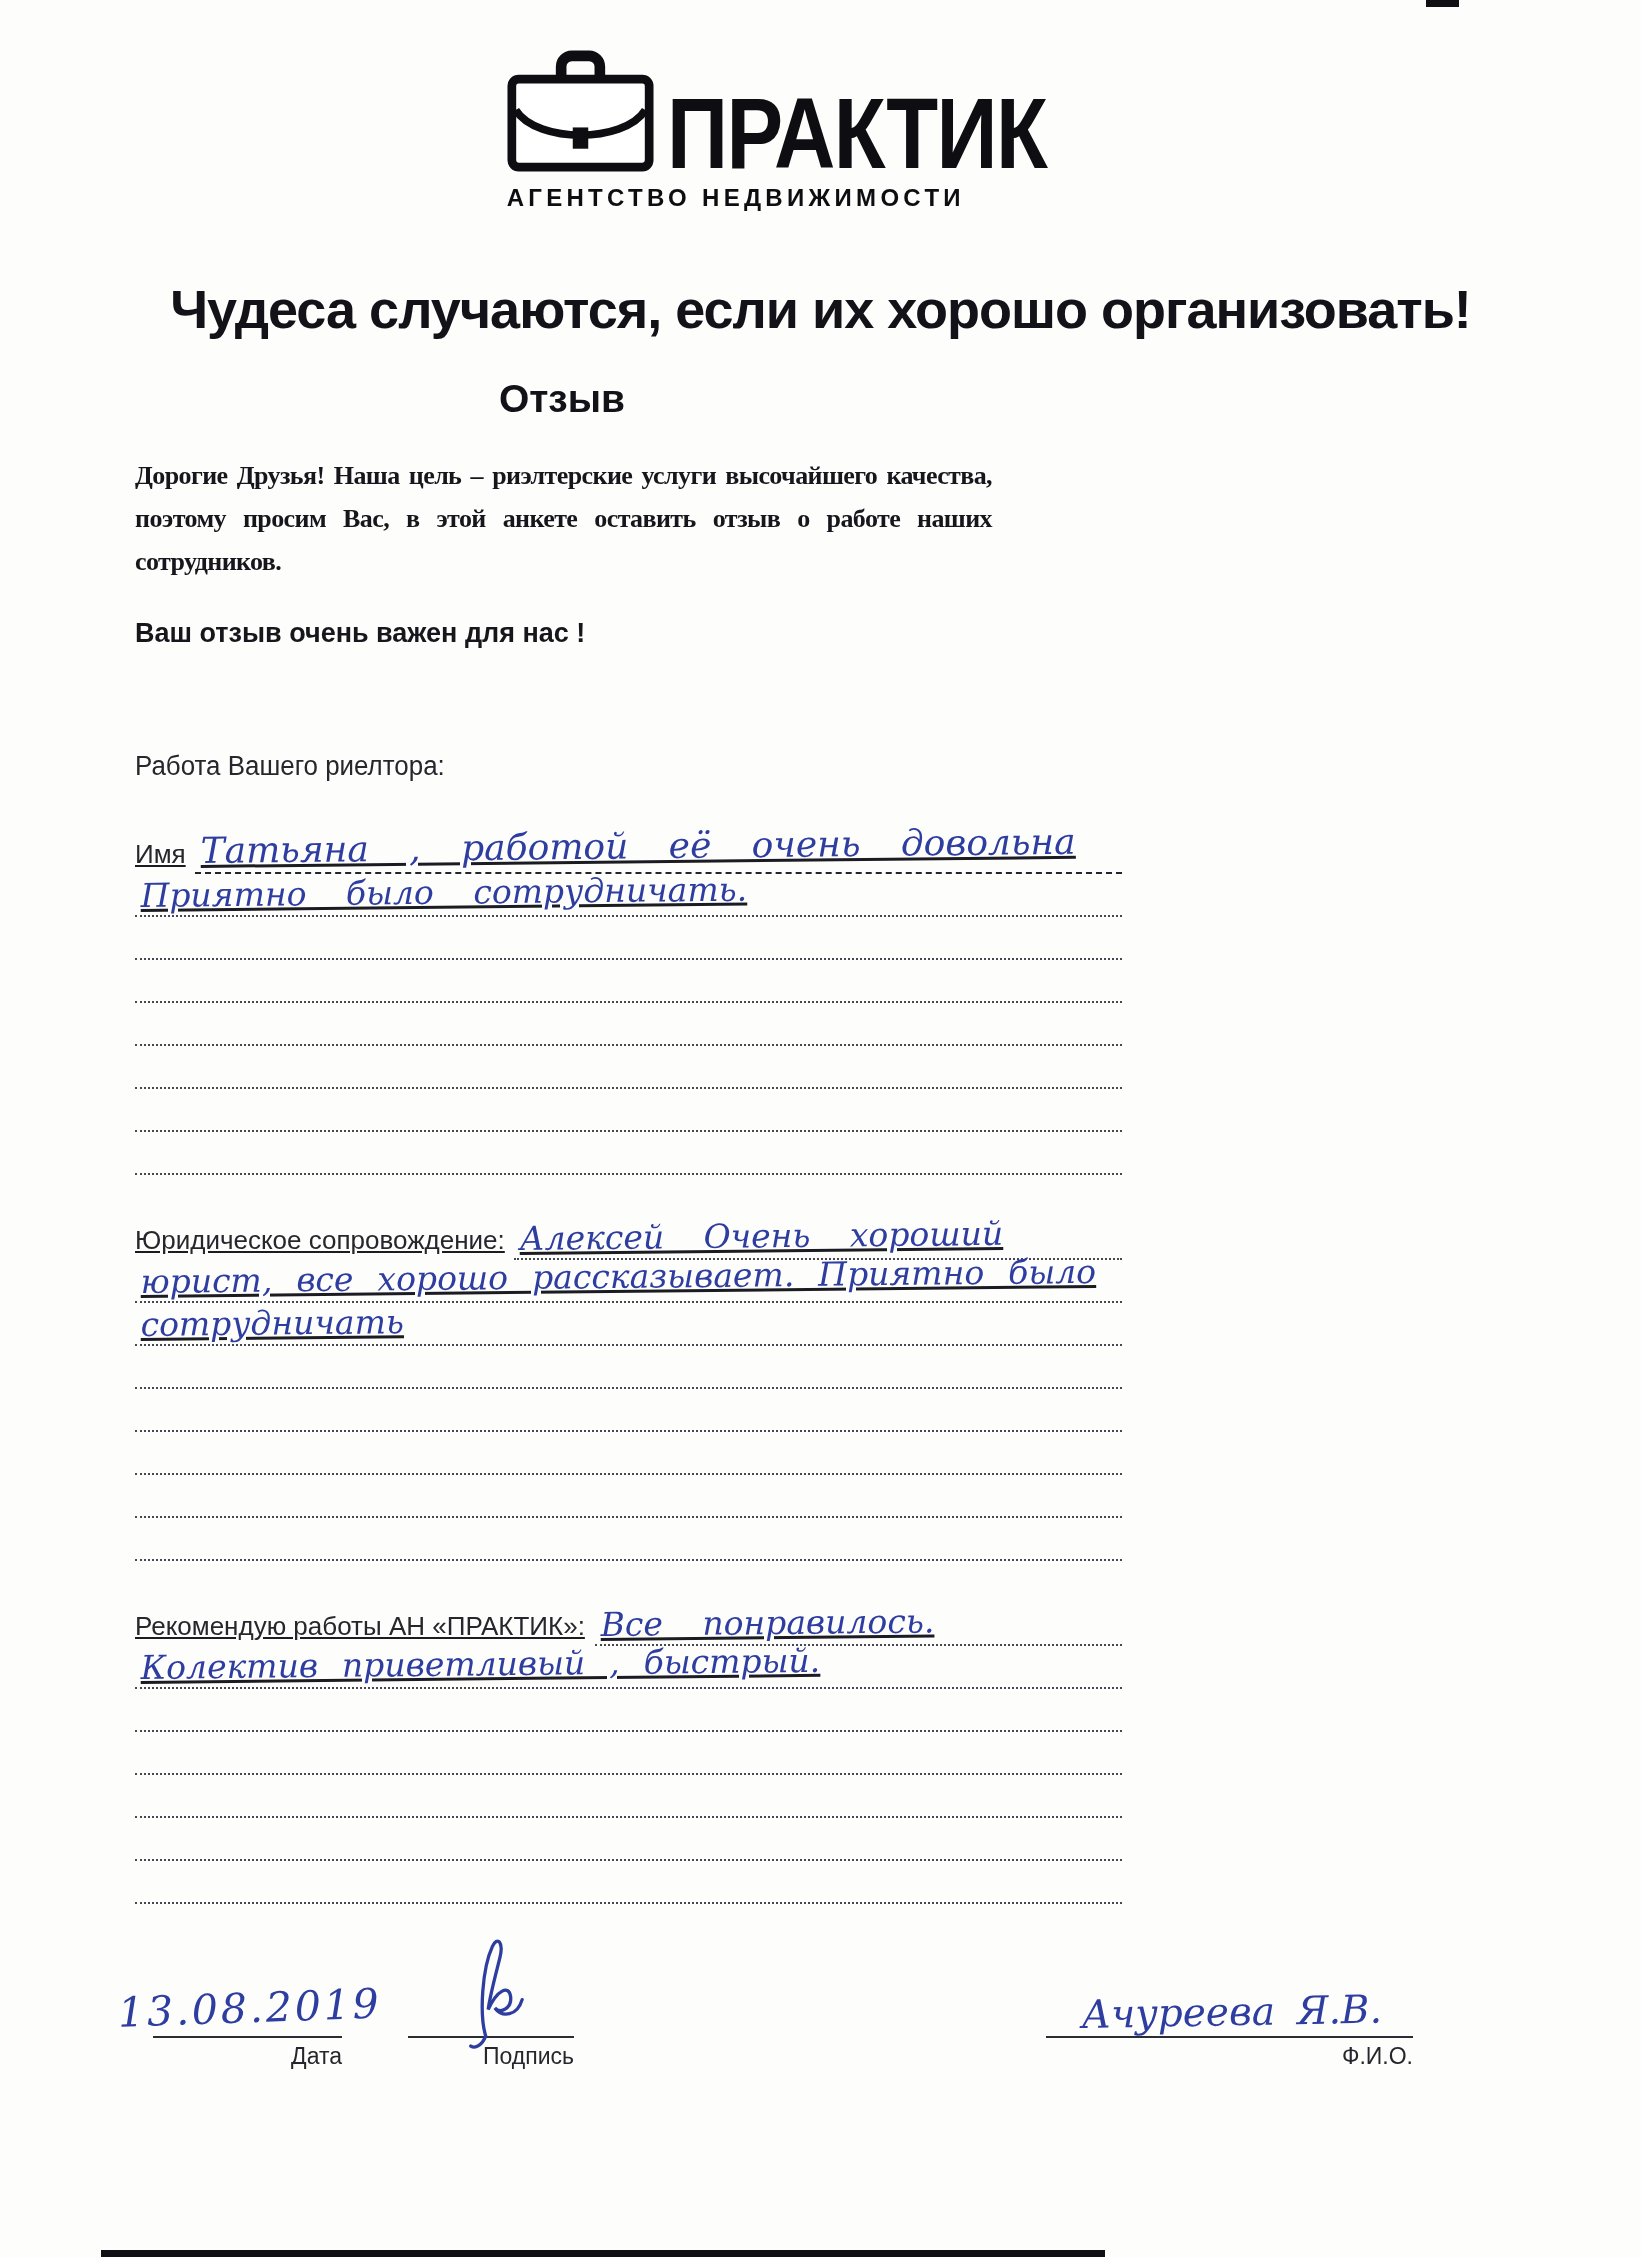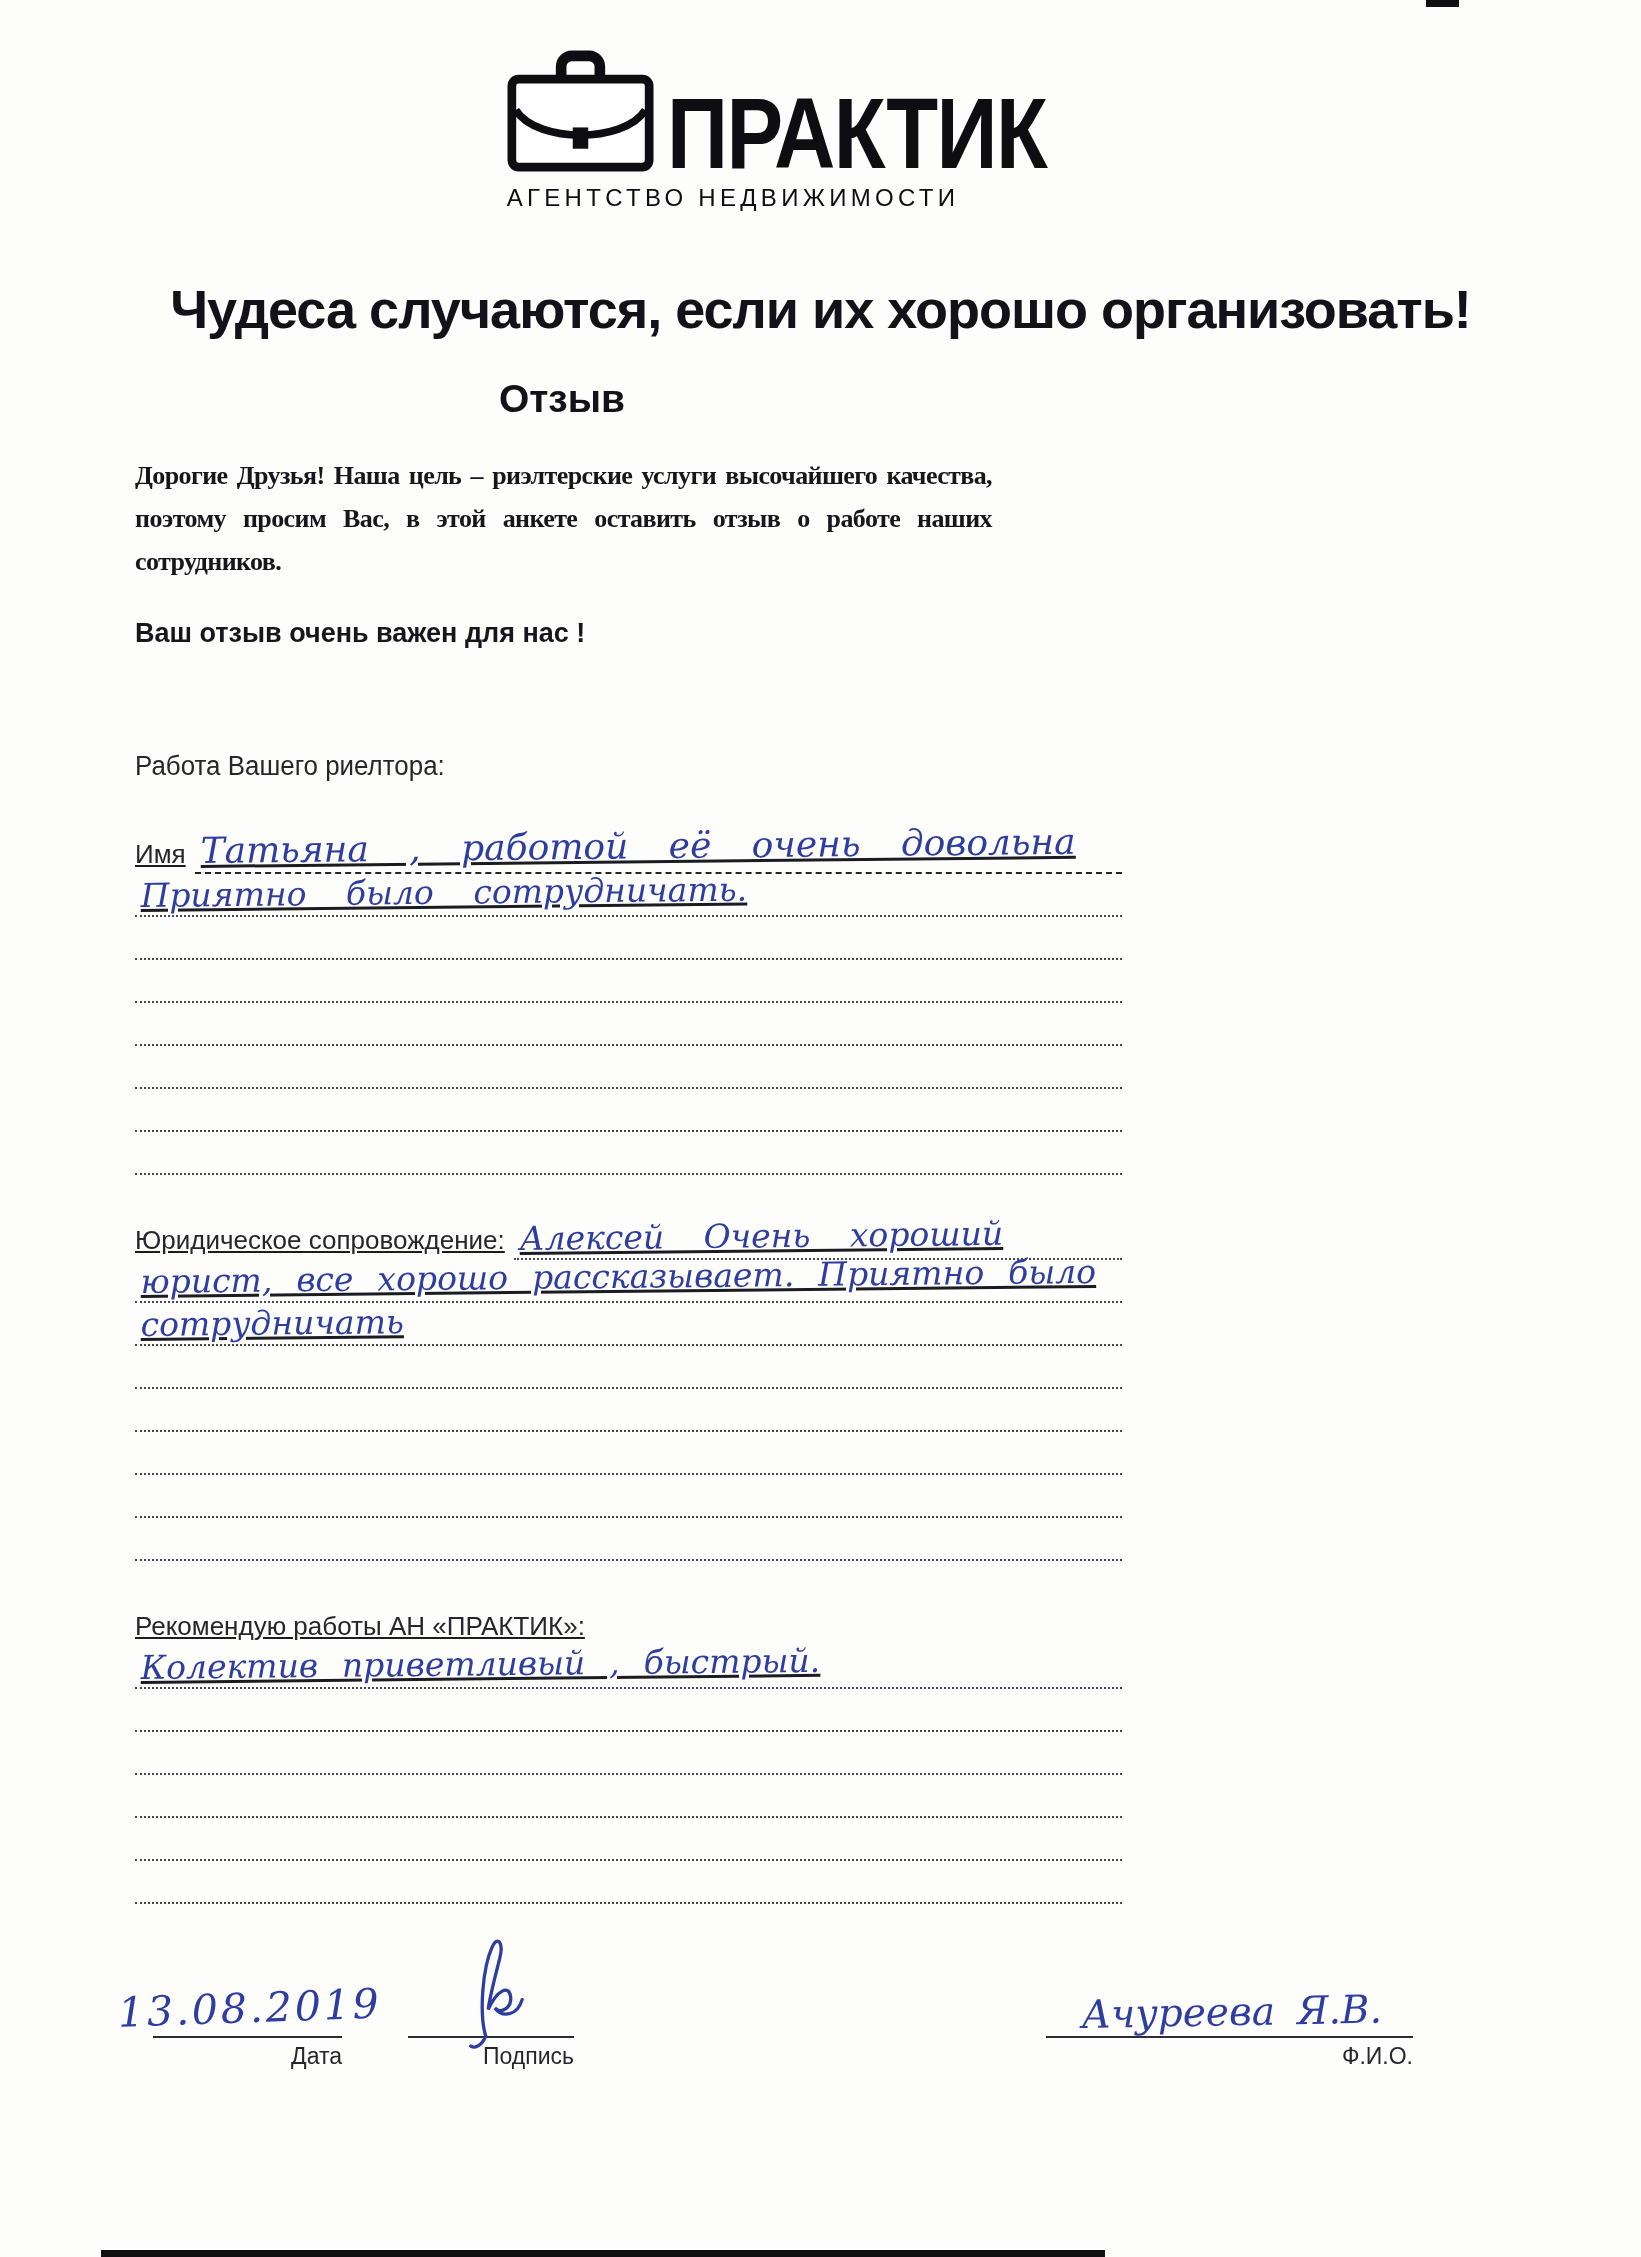--- a/index.html
+++ b/index.html
@@ -16,21 +16,21 @@
   
   .logo { position:absolute; left:0; top:50px; width:1620px; display:flex; flex-direction:column; align-items:center;text-align:right; }
   .logo-inner { display:flex; flex-direction:column; align-items:flex-start; }
   .logo-row { display:flex; align-items:flex-end; gap:13.5px; }
   .briefcase { width:147px; height:122px; }
   .brand {
     display:inline-block; font-weight:bold; font-size:100px; line-height:0.78;
     letter-spacing:-1.9px; color:#0e0e12; transform:scaleX(0.85); transform-origin:left bottom;
   }
   .logo-sub {
-    margin-top:11.6px; font-weight:normal; font-size:24px; letter-spacing:4.3px;
+    margin-top:11.6px; font-weight:bold; font-size:24px; letter-spacing:4.3px;
     color:#0e0e12; white-space:nowrap;
   }
 
   .tagline {
     position:absolute; left:0; top:278px; width:1641px; text-align:center;
     font-weight:bold; font-size:54px; letter-spacing:-1px; color:#121218;
   }
   .doc-title {
     position:absolute; left:135px; top:377px; width:854px; text-align:center;
     font-weight:bold; font-size:39px; color:#121218;
@@ -149,20 +149,23 @@
     <div class="wrow dotted"></div>
     <div class="wrow dotted"></div>
     <div class="wrow dotted"></div>
     <div class="wrow dotted"></div>
     <div class="wrow dotted"></div>
   </div>
 
   <div class="writing-block" style="top:1603px">
     <div class="wrow flexrow">
       <span class="plabel">Рекомендую работы АН «ПРАКТИК»:</span>
+      <span class="fill dotted">
+        <span class="hw wide">Все понравилось.</span>
+      </span>
     </div>
     <div class="wrow dotted">
       <span class="hw">Колектив приветливый , быстрый.</span>
     </div>
     <div class="wrow dotted"></div>
     <div class="wrow dotted"></div>
     <div class="wrow dotted"></div>
     <div class="wrow dotted"></div>
     <div class="wrow dotted"></div>
   </div>

